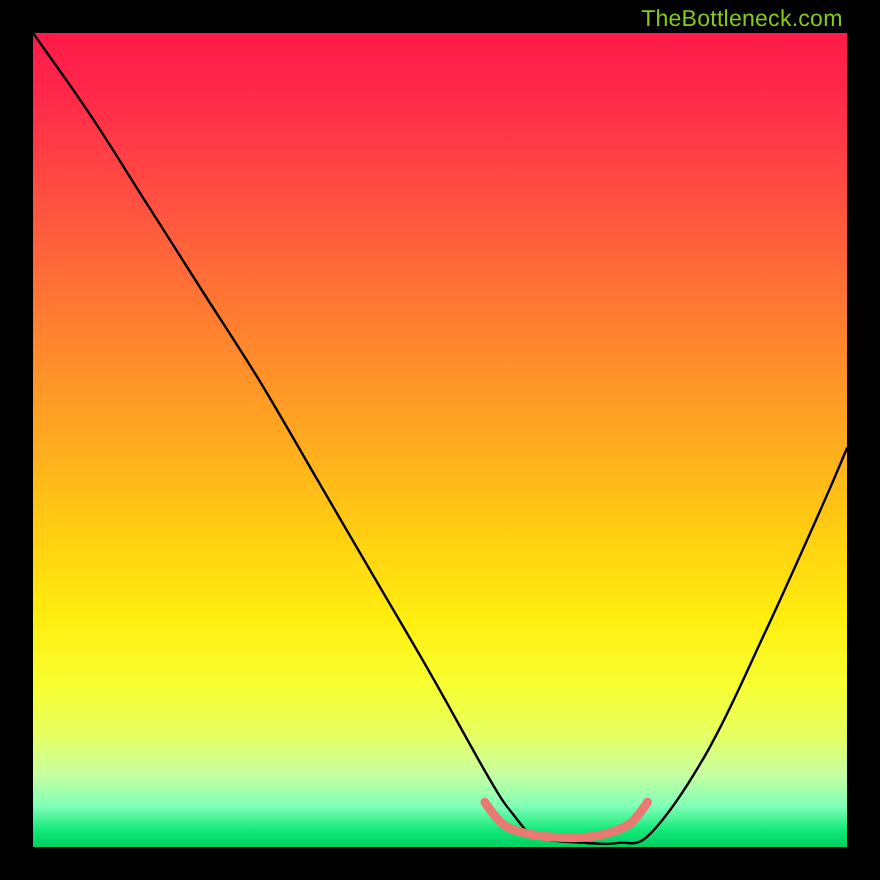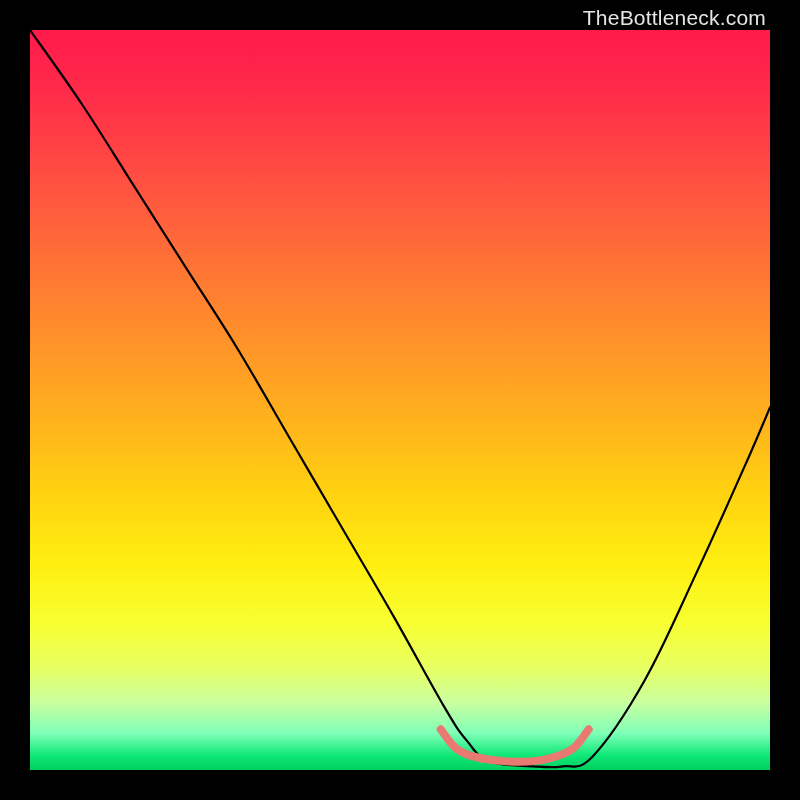--- a/index.html
+++ b/index.html
@@ -34,21 +34,21 @@
       #c8ffa0 91%,
       #80ffb8 95%,
       #10e878 98%,
       #00d060 100%
     );
   }
   .watermark {
     position: absolute;
     top: 6px;
     right: 34px;
-    color: #e5e5e5;
+    color: #84cc16;
     font-family: Arial, Helvetica, sans-serif;
     font-size: 21px;
     font-weight: 400;
     letter-spacing: 0.2px;
   }
   svg.curve {
     position: absolute;
     inset: 0;
     width: 100%;
     height: 100%;

